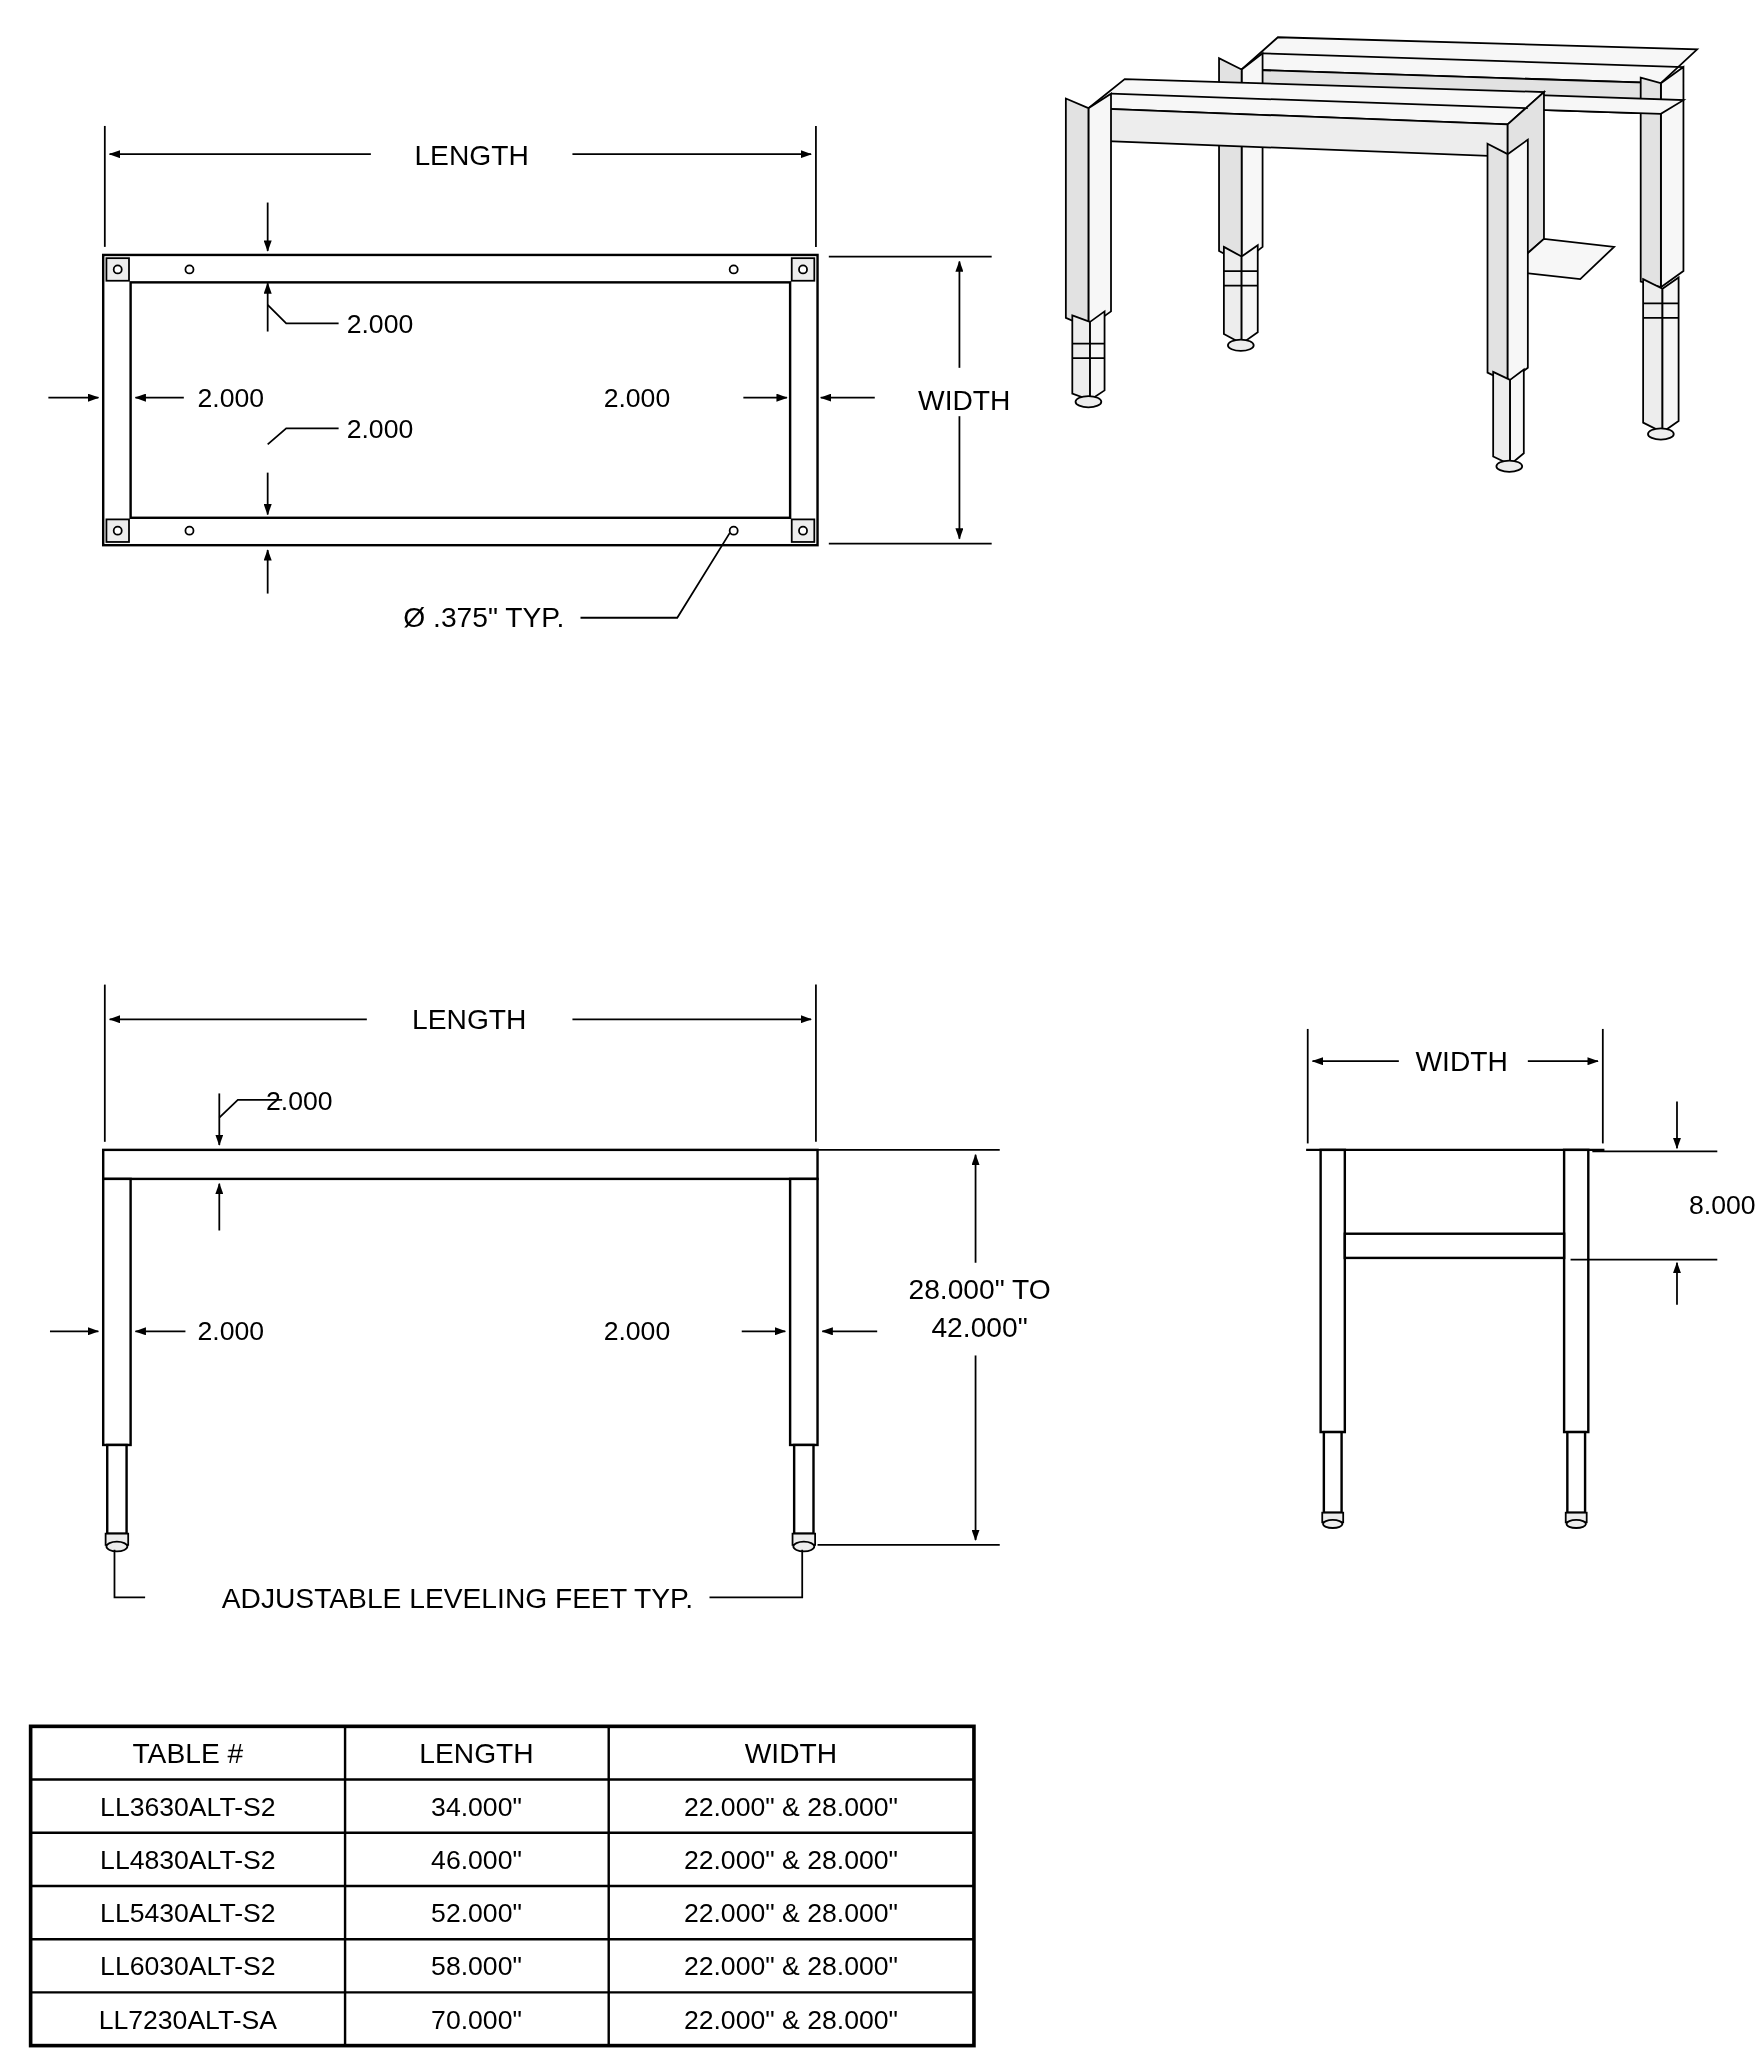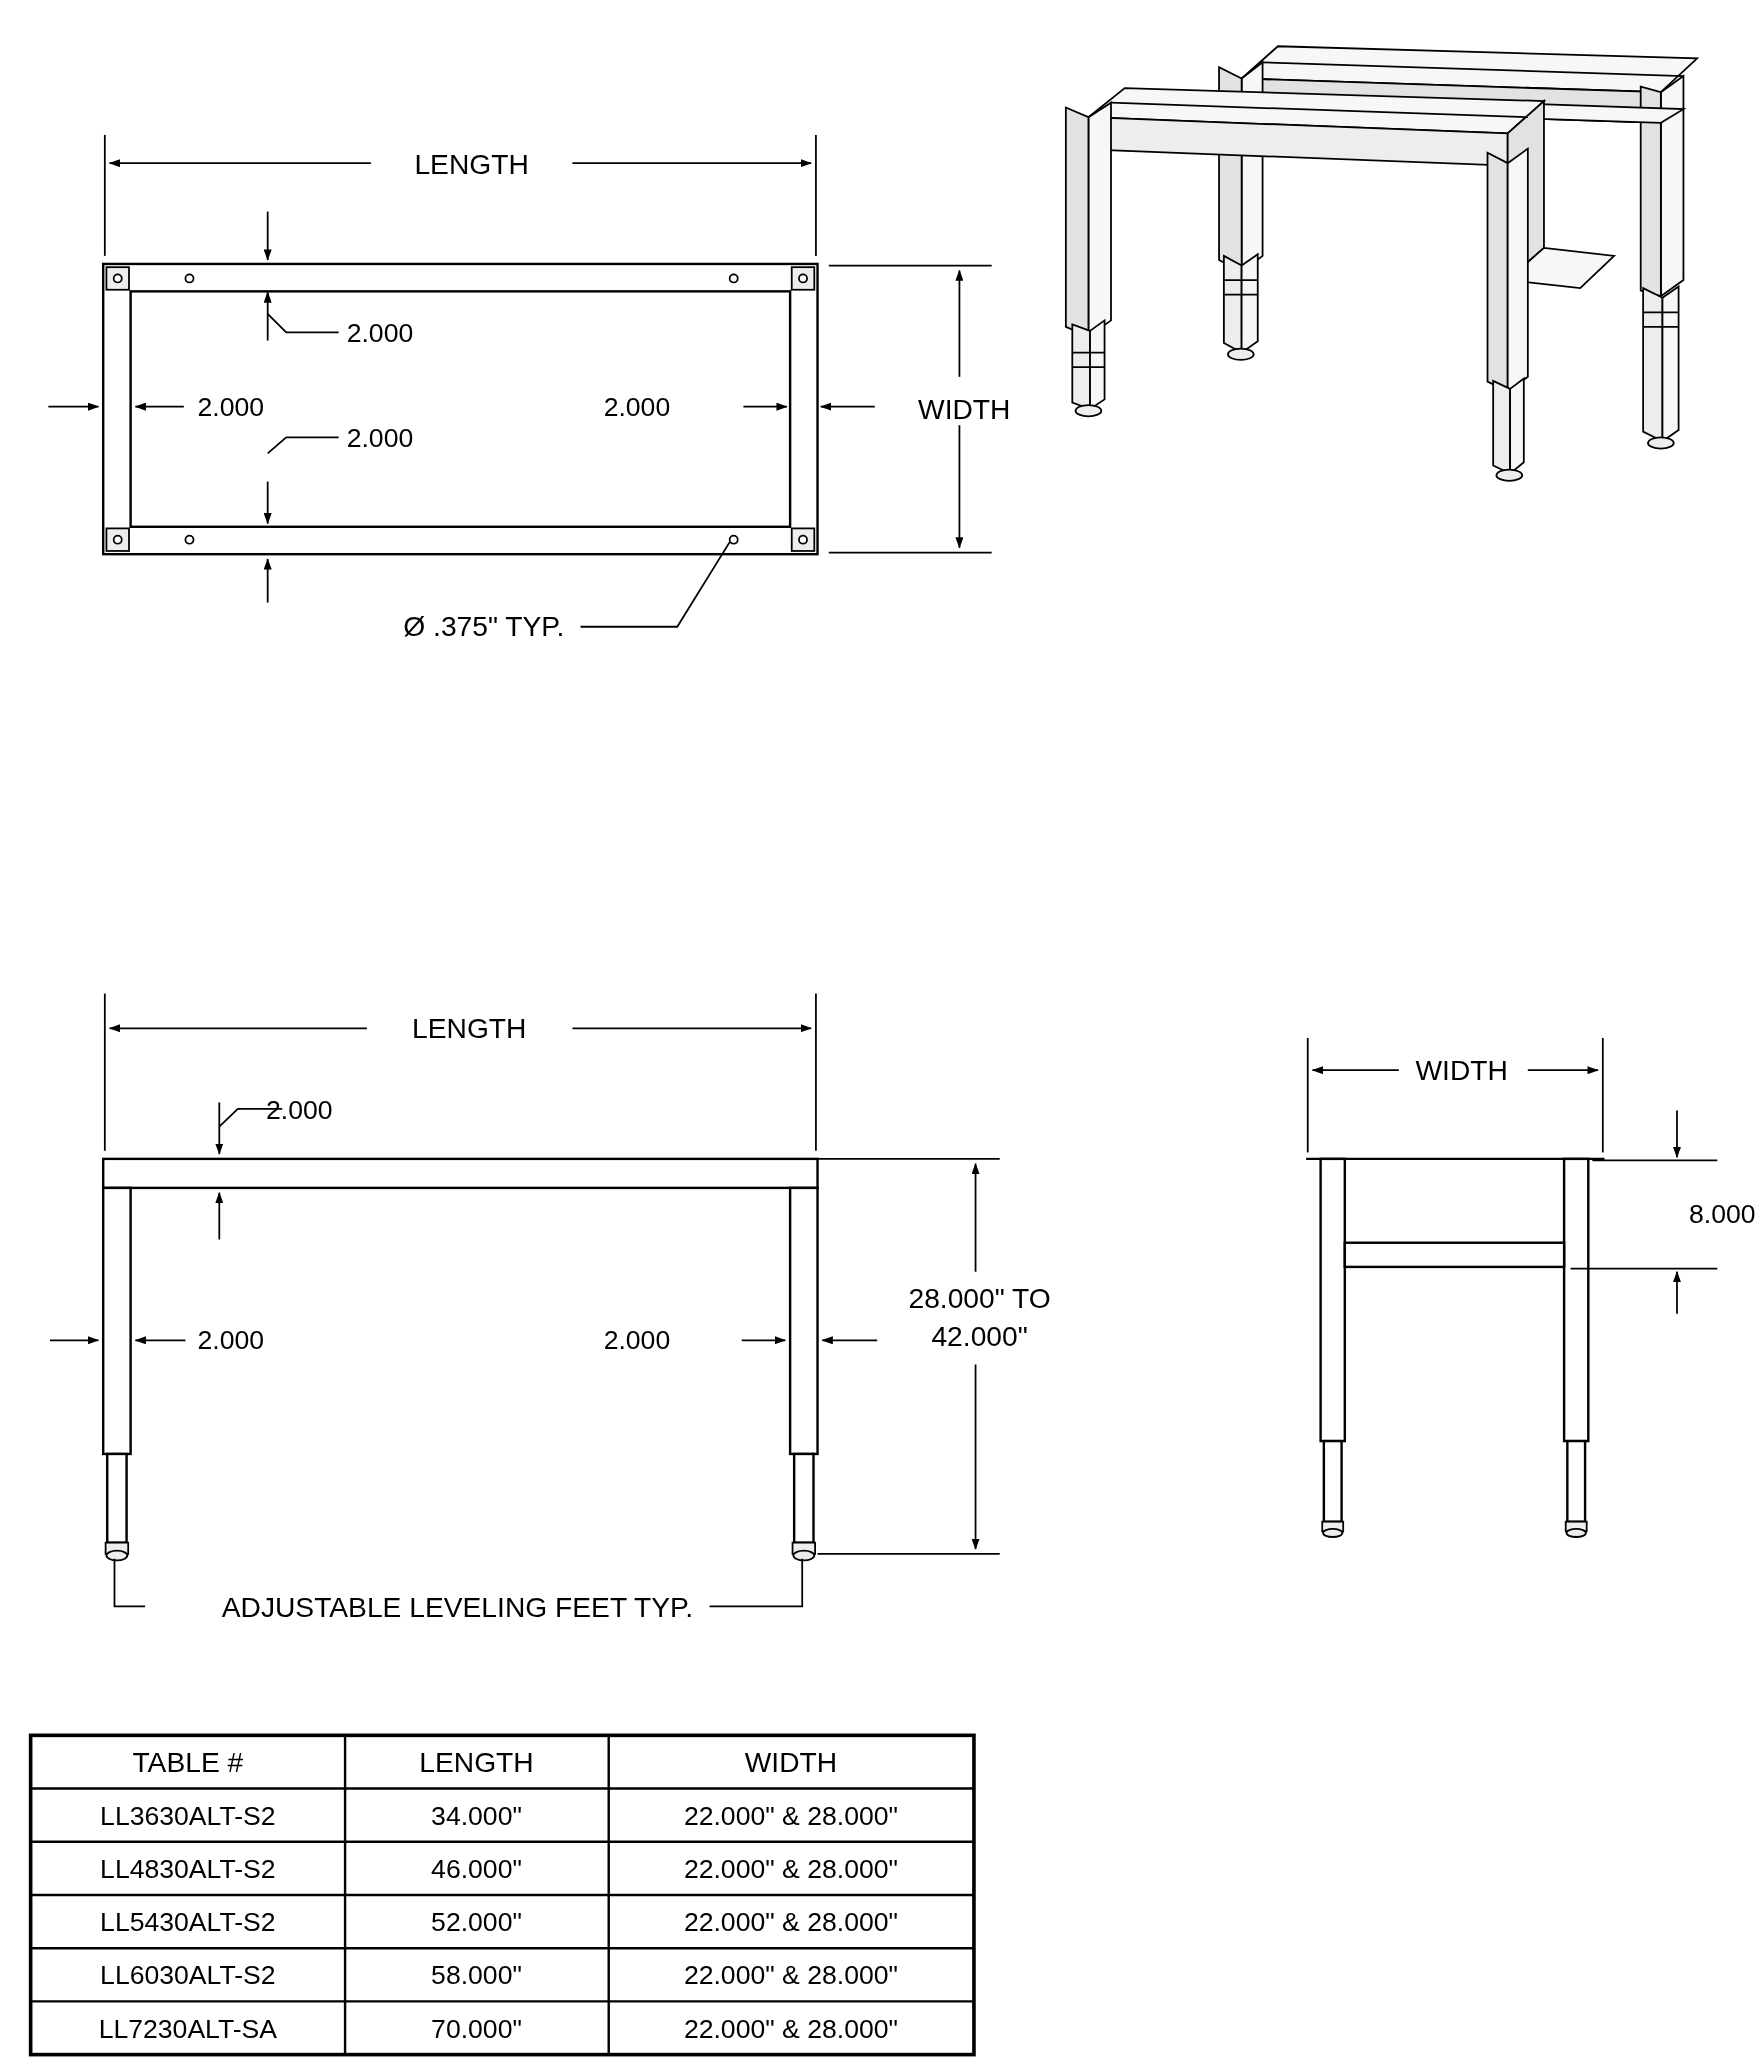--- a/index.html
+++ b/index.html
@@ -10,21 +10,21 @@
   body {
     width: 1756px;
     height: 2064px;
     position: relative;
     font-family: "Liberation Sans", sans-serif;
     color: #000000;
     overflow: hidden;
   }
   .sheet {
     position: absolute;
-    left: 0; top: 14px;
+    left: 0; top: 5px;
     width: 1756px;
     height: 1668px;
   }
   svg.drawing {
     position: absolute;
     left: 0; top: 0;
     width: 1756px;
     height: 2064px;
   }
   text {

